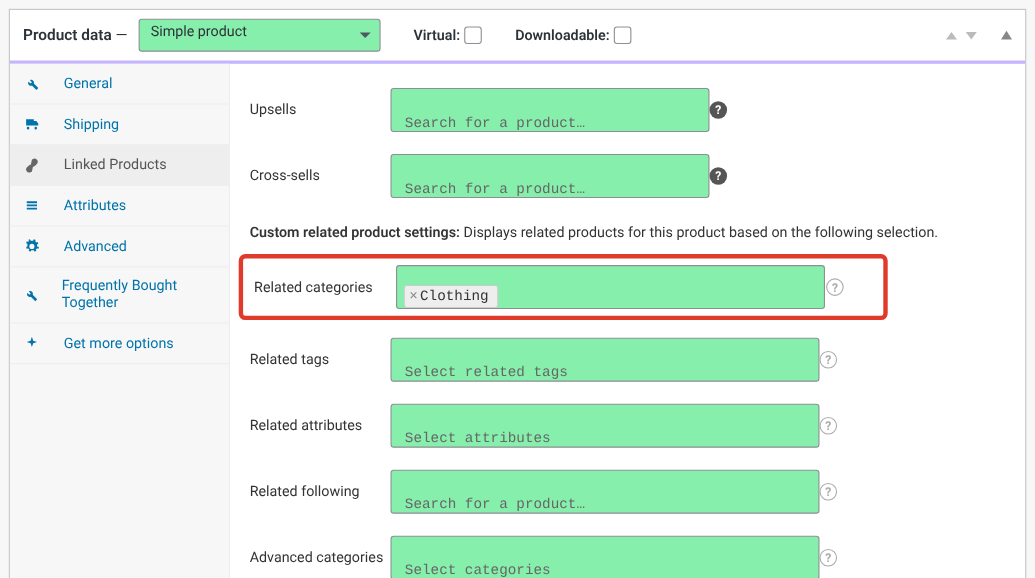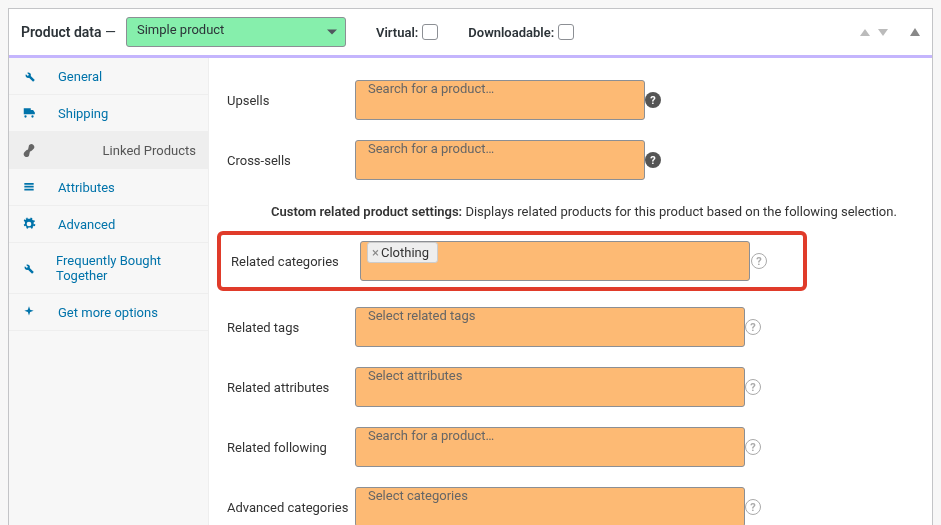--- a/index.html
+++ b/index.html
@@ -93,21 +93,20 @@
     padding: 10px 12px;
     color: #0073aa;
     border-bottom: 1px solid #eee;
     font-size: 13px;
     cursor: pointer;
   }
   .sidebar-item.active {
     background: #eee;
     color: #555;
     position: relative;
-    justify-content: space-between;
   }
   .sidebar-item .icon {
     width: 16px; height: 16px;
     display: inline-flex;
     align-items: center;
     justify-content: center;
     color: inherit;
   }
   .sidebar-item.active .icon { color: #666; }
 
@@ -123,23 +122,24 @@
     font-size: 13px;
   }
   .input {
     flex: 0 0 290px;
     width: 290px;
     height: 40px;
     border: 1px solid #8c8f94;
     border-radius: 3px;
     padding: 0 12px;
     display: flex;
-    align-items: flex-start;
+    align-items: flex-end;
     color: #666;
-    background: #fdba74;
+    background: #86efac;
+    font-family: Liberation Mono, monospace;
   }
   .input.wide {
     flex: 0 0 390px;
     width: 390px;
   }
   .help {
     width: 16px; height: 16px;
     border-radius: 50%;
     background: #555;
     color: #fff;
@@ -152,21 +152,21 @@
   .help.outline {
     background: #fff;
     color: #aaa;
     border: 1px solid #aaa;
   }
   .section-desc {
     padding: 14px 0 6px 0;
     font-size: 13px;
     color: #333;
   }
-  .section-desc b { font-weight: 600; margin-left: 44px; }
+  .section-desc b { font-weight: 600; }
   .tag {
     display: inline-flex;
     align-items: center;
     background: #eee;
     border: 1px solid #ccc;
     border-radius: 3px;
     padding: 2px 8px 2px 4px;
     font-size: 13px;
     color: #333;
     gap: 2px;

